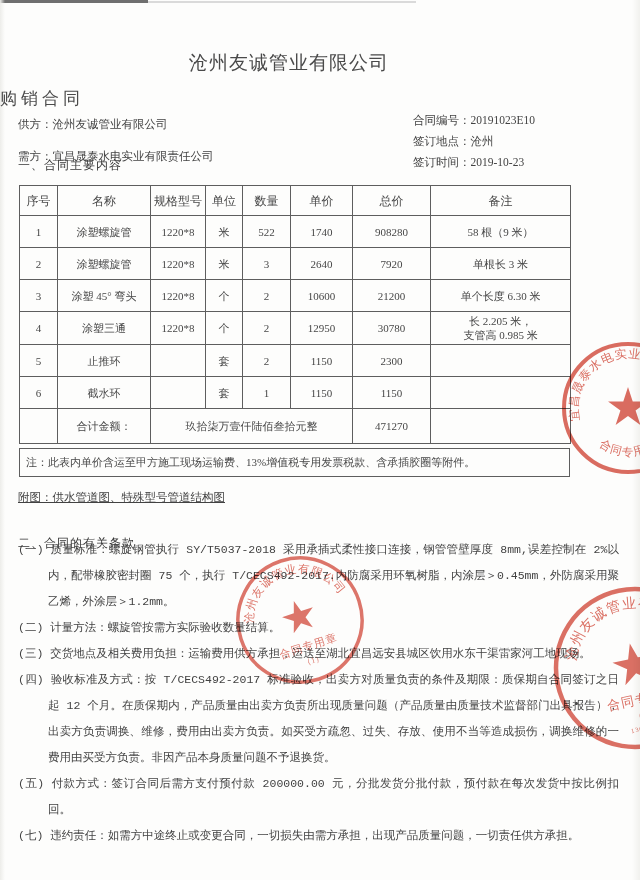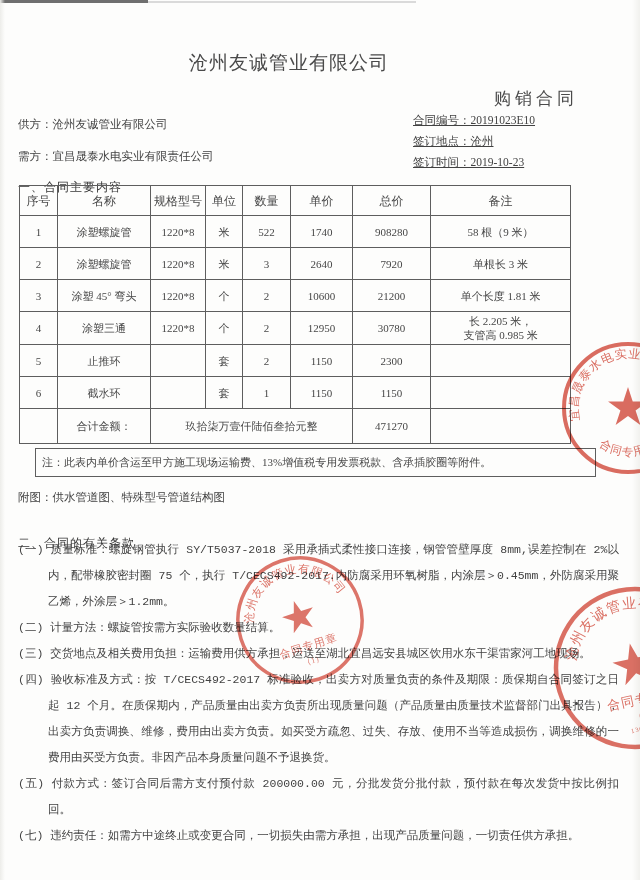--- a/index.html
+++ b/index.html
@@ -8,36 +8,36 @@
 
   
   .scan-top-dark{left:0;top:0;width:148px;height:3px;background:#565656;opacity:.85;}
   .scan-top-light{left:148px;top:1px;width:268px;height:2px;background:#bdbdbd;opacity:.55;}
   .scan-left-edge{left:0;top:0;width:5px;height:880px;background:linear-gradient(to right,#ededea,rgba(255,255,255,0));}
   .scan-right-edge{right:0;top:0;width:8px;height:880px;background:linear-gradient(to left,#f1f1ee,rgba(255,255,255,0));}
   .scan-dot{left:575px;top:702px;width:3px;height:3px;border-radius:50%;background:#4a4a4a;}
 
   
   .title{left:0;top:50px;width:578px;text-align:center;font-size:19px;letter-spacing:1px;color:#4a4a4a;}
-  .subtitle{left:0;top:87px;width:578px;text-align:right;font-size:17px;letter-spacing:4px;color:#4a4a4a;}
+  .subtitle{left:0;top:87px;width:578px;text-align:left;font-size:17px;letter-spacing:4px;color:#4a4a4a;}
   .supplier{left:18px;top:117px;font-size:11.5px;color:#424242;}
   .buyer{left:18px;top:149px;font-size:11.5px;color:#424242;}
-  .meta{left:413px;top:110px;font-size:11.5px;line-height:21px;color:#424242;text-decoration:underline;}
-  .sec1-heading{left:18px;top:179px;font-size:12px;letter-spacing:1px;color:#353535;}
+  .meta{left:413px;top:110px;font-size:11.5px;line-height:21px;color:#424242;}
+  .sec1-heading{left:18px;top:157px;font-size:12px;letter-spacing:1px;color:#353535;}
 
   
   table.items{position:absolute;left:19px;top:185px;width:551px;border-collapse:collapse;table-layout:fixed;}
   table.items th,table.items td{border:1px solid #5e5e5e;font-weight:normal;text-align:center;vertical-align:middle;font-size:11px;line-height:14px;padding:2px 3px;color:#474747;white-space:pre-line;}
   table.items thead tr{height:30px;}
   table.items tbody tr{height:32px;}
   table.items tfoot tr{height:35px;}
   table.items thead th{font-size:12px;}
 
-  .note-box{left:19px;top:448px;width:537px;border:1px solid #5e5e5e;font-size:11px;color:#474747;padding:6px 16px 7px 6px;line-height:14px;margin-left:16px;}
-  .attachment{left:18px;top:490px;font-size:11.5px;color:#424242;}
+  .note-box{left:19px;top:448px;width:537px;border:1px solid #5e5e5e;font-size:11px;color:#474747;padding:6px 6px 7px 6px;line-height:14px;}
+  .attachment{left:18px;top:490px;font-size:11.5px;color:#424242;text-decoration:underline;}
   .sec2-heading{left:18px;top:515px;font-size:12px;letter-spacing:1px;color:#353535;margin-top:20px;}
 
   .clauses{left:18px;top:537px;width:601px;font-family:Liberation Mono, monospace;}
   .clauses p{margin:0;font-size:11.5px;line-height:26px;text-align:justify;color:#424242;padding-left:30px;text-indent:-30px;}
 
   
   svg.seal{position:absolute;mix-blend-mode:multiply;pointer-events:none;}
   .seal .ring{fill:none;}
   .seal text{font-family:"Liberation Serif",serif;}
 </style>
@@ -106,21 +106,21 @@
         <td>单根长 3 米</td>
       </tr>
       <tr>
         <td>3</td>
         <td>涂塑 45° 弯头</td>
         <td>1220*8</td>
         <td>个</td>
         <td>2</td>
         <td>10600</td>
         <td>21200</td>
-        <td>单个长度 1.81 米</td>
+        <td>单个长度 6.30 米</td>
       </tr>
       <tr>
         <td>4</td>
         <td>涂塑三通</td>
         <td>1220*8</td>
         <td>个</td>
         <td>2</td>
         <td>12950</td>
         <td>30780</td>
         <td>长 2.205 米，

